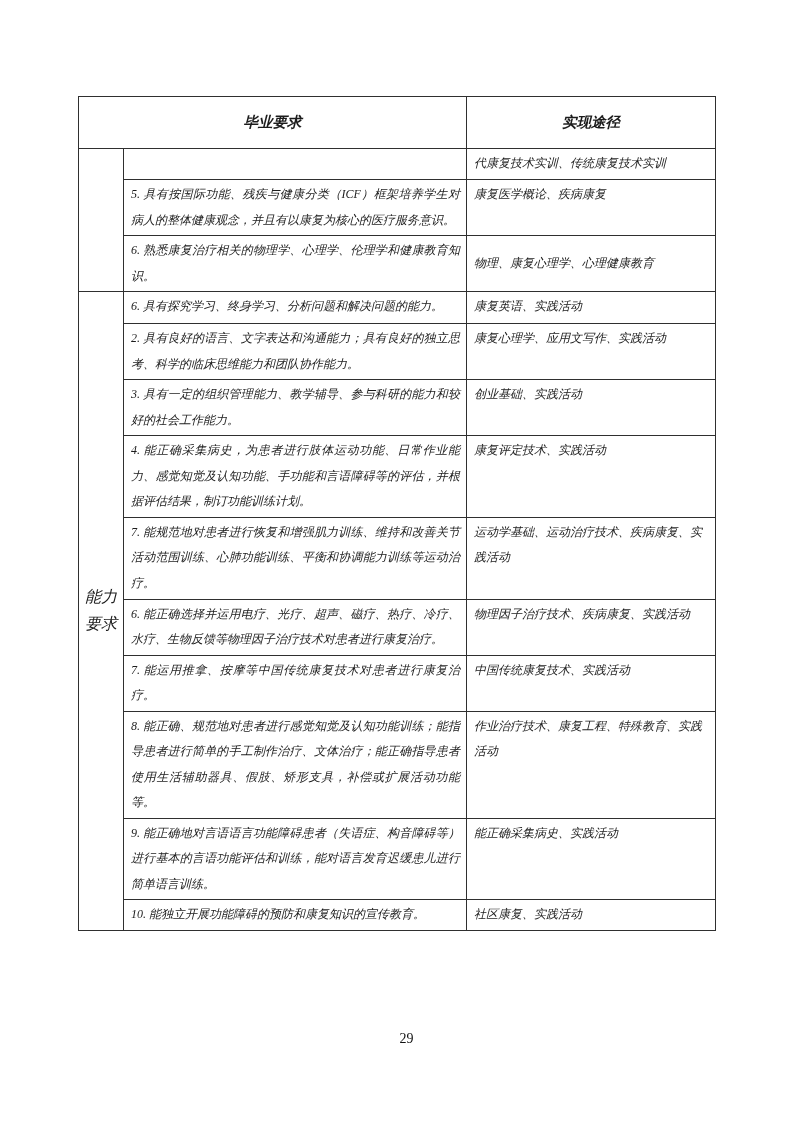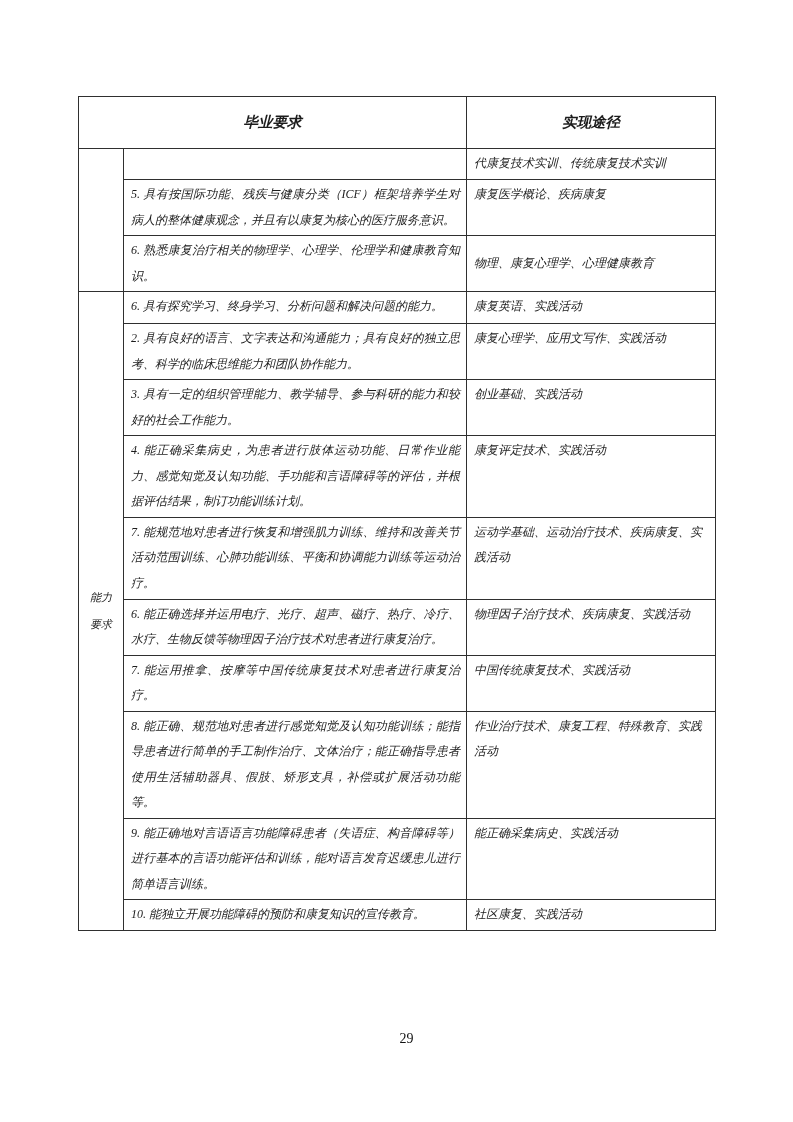--- a/index.html
+++ b/index.html
@@ -49,21 +49,21 @@
   td.path-cell { text-align: left; }
   td.v-middle { vertical-align: middle; }
   td.side-cell {
     text-align: center;
     vertical-align: middle;
     padding: 0;
   }
   .side-label {
     display: inline-block;
     width: 2em;
-    font-size: 11px;
+    font-size: 16px;
     line-height: 27px;
     text-align: center;
   }
   
   tr.h52 { height: 52px; }
   tr.h31 { height: 31px; }
   tr.h53 { height: 53px; }
   tr.h51 { height: 51px; margin-top: 26px; }
   tr.h32 { height: 32px; }
   tr.h54 { height: 54px; }

